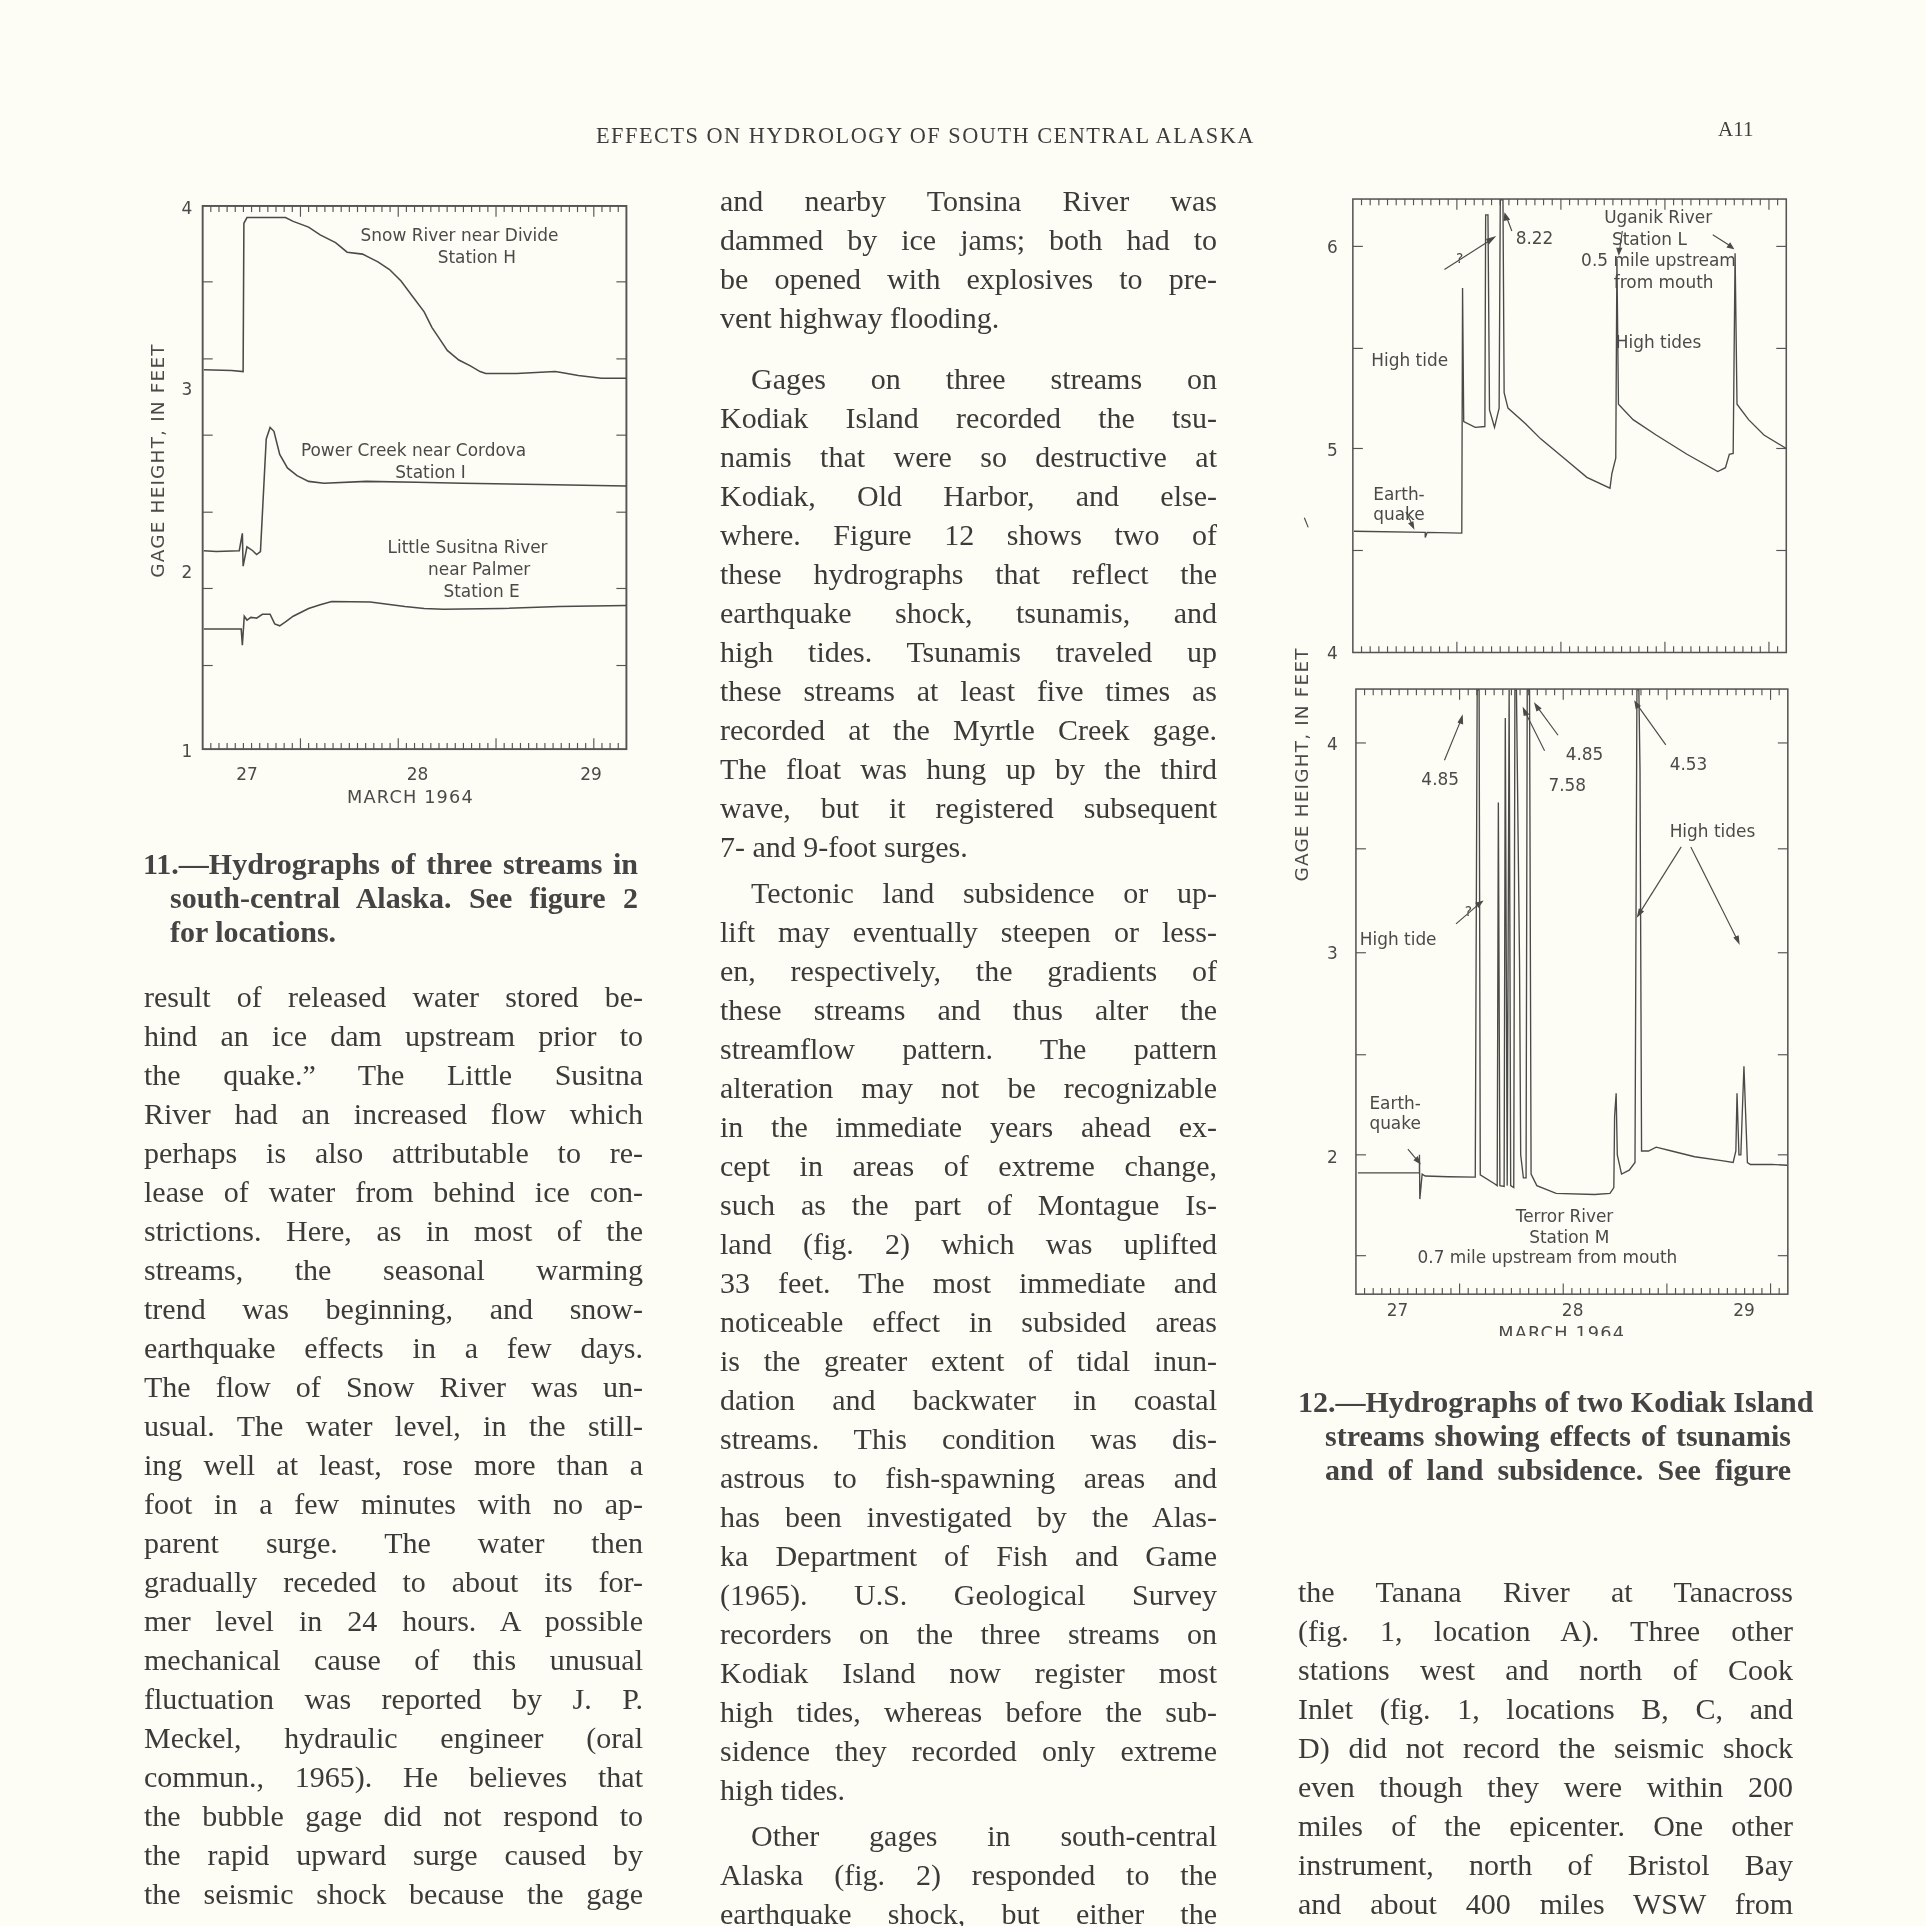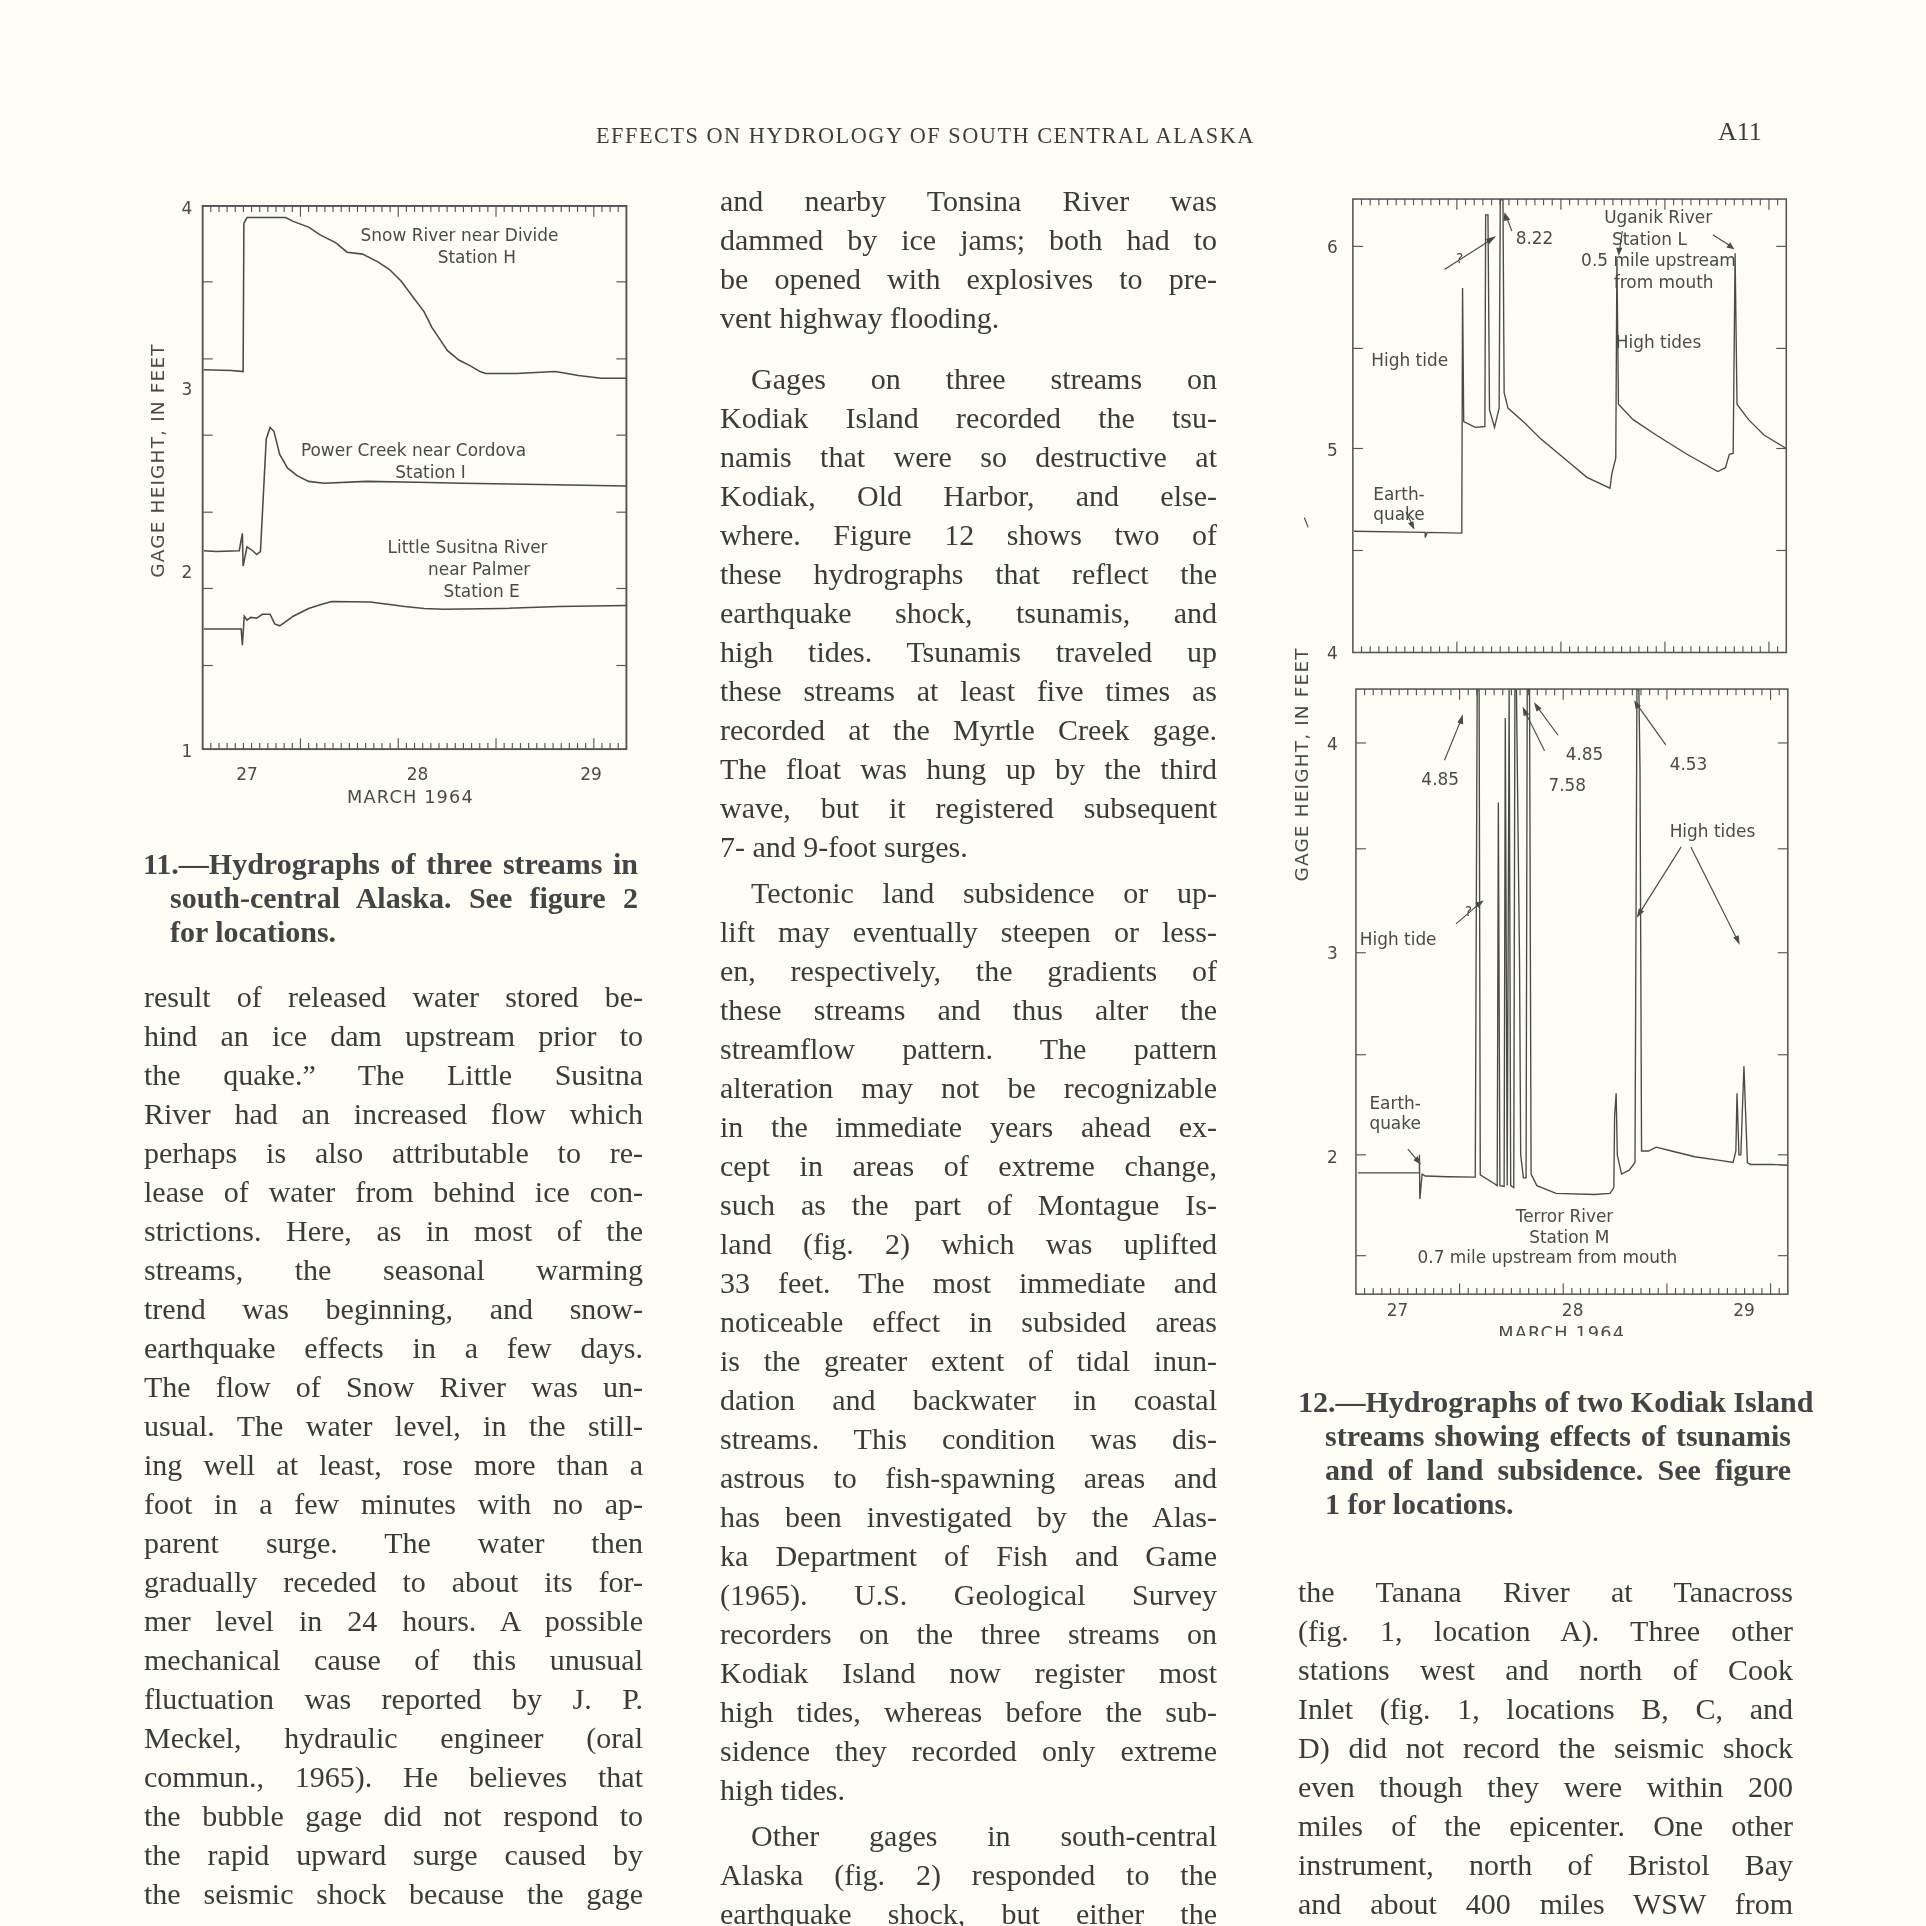--- a/index.html
+++ b/index.html
@@ -6,21 +6,21 @@
   body {
     width: 2042px; height: 2593px; position: relative; overflow: hidden;
     background: #fdfcf5; color: #3a3a38;
     font-family: "DejaVu Serif", "Liberation Serif", serif;
   }
   .abs { position: absolute; }
   .header {
     left: 551px; top: 123px; font-size: 22.3px; letter-spacing: 1.5px;
     font-family: "Liberation Serif", serif; color: #3d3d3b; margin-left: 45px;
   }
-  .pagenum { left: 1718px; top: 117px; font-size: 26px; font-family: "Liberation Serif", serif; color:#3d3d3b; }
+  .pagenum { left: 1718px; top: 117px; font-size: 21px; font-family: "Liberation Serif", serif; color:#3d3d3b; }
   .col { position: absolute; font-family: "Liberation Serif", serif; font-size: 30px; line-height: 39px; text-align: justify; color:#3b3b39; }
   .line { display: block; text-align: justify; text-align-last: justify; white-space: nowrap; }
   .line.last { text-align-last: left; }
   .caption { position: absolute; font-family: "Liberation Serif", serif; font-weight: bold; font-size: 30px; line-height: 34px; color:#444; }
   .caption .line { text-align-last: justify; }
   .caption .line.last { text-align-last: left; }
   svg text { font-family: "DejaVu Sans", "Liberation Sans", sans-serif; fill: #4a4a48; }
 </style>
 </head>
 <body>
@@ -563,21 +563,20 @@
   <text x="3555" y="2933" font-size="44">quake</text>
   <text x="3935" y="3175" font-size="44">Terror River</text>
   <text x="3970" y="3228" font-size="44">Station M</text>
   <text x="3680" y="3282" font-size="44">0.7 mile upstream from mouth</text>
 </svg>
 
 <div class="caption" style="left:1298px;top:1385px;width:493px;">
   <span class="line">12.—Hydrographs of two Kodiak Island</span>
   <span class="line" style="padding-left:27px">streams showing effects of tsunamis</span>
   <span class="line" style="padding-left:27px">and of land subsidence. See figure</span>
-  <span class="line last" style="padding-left:27px">1 for locations.</span>
 </div>
 
 <div class="col" style="left:1298px;top:1572px;width:495px;">
   <div id="col3-lines">
       <span class="line">the Tanana River at Tanacross</span>
       <span class="line">(fig. 1, location A).  Three other</span>
       <span class="line">stations west and north of Cook</span>
       <span class="line">Inlet (fig. 1, locations B, C, and</span>
       <span class="line">D) did not record the seismic shock</span>
       <span class="line">even though they were within 200</span>

